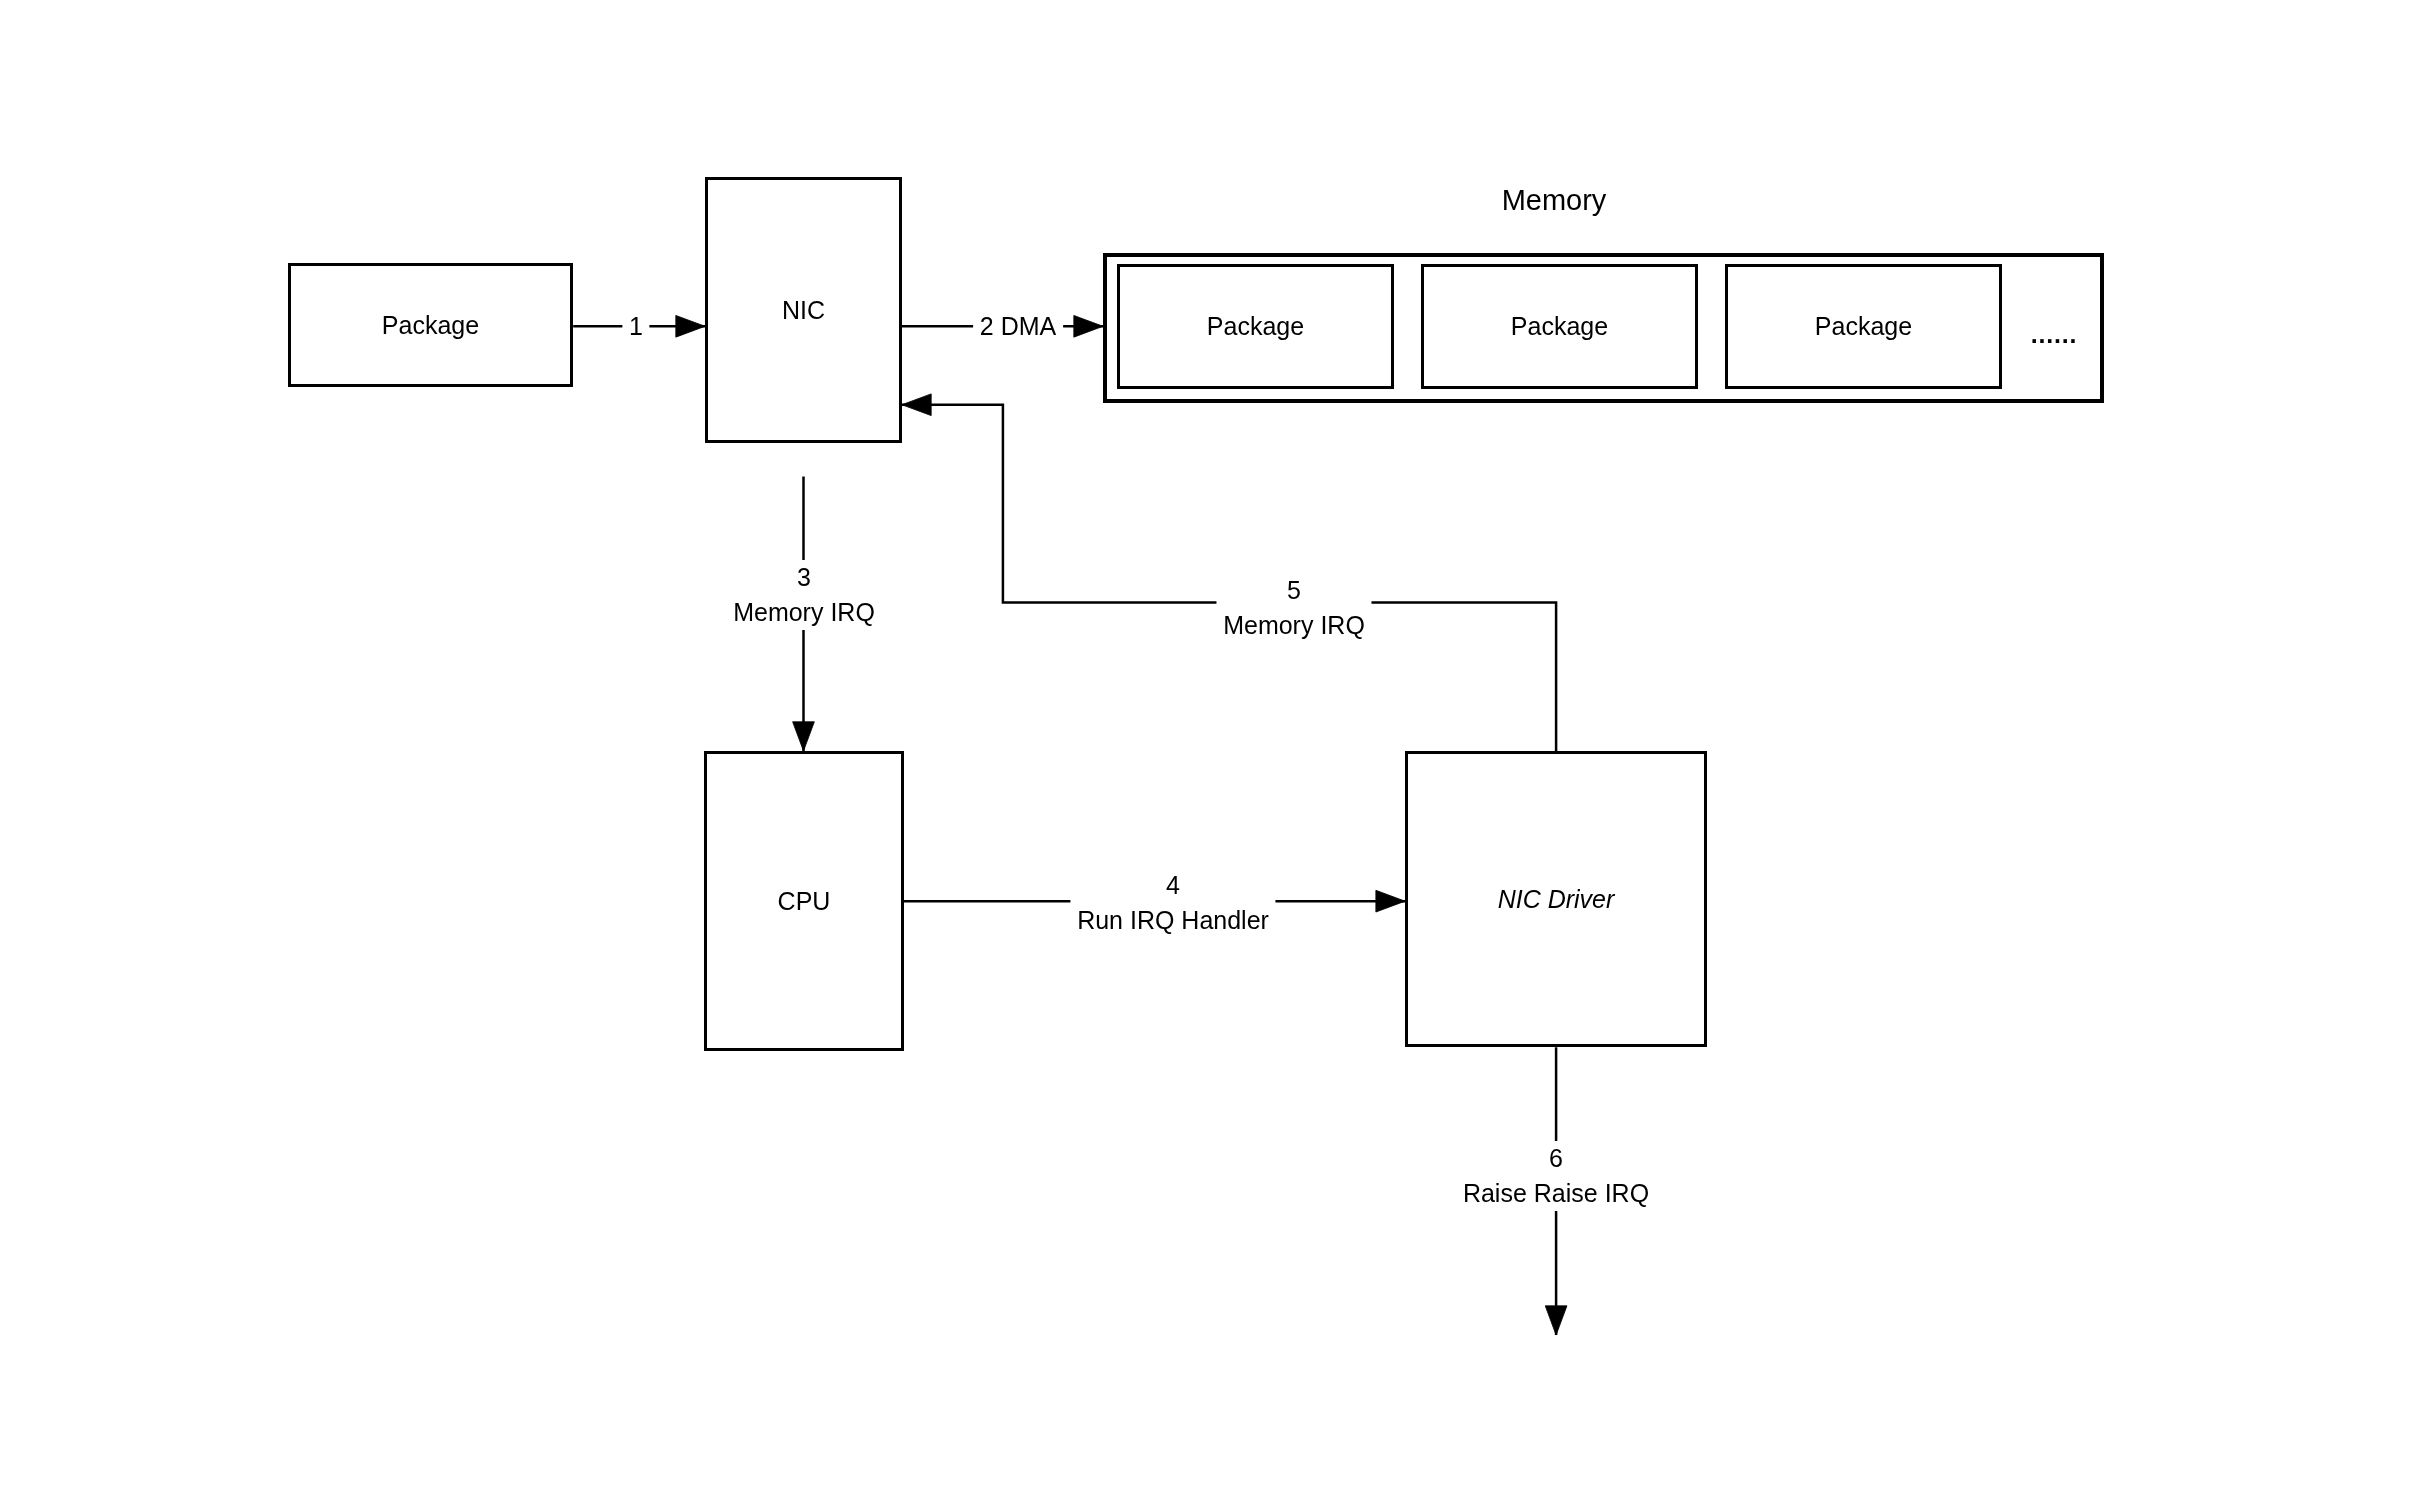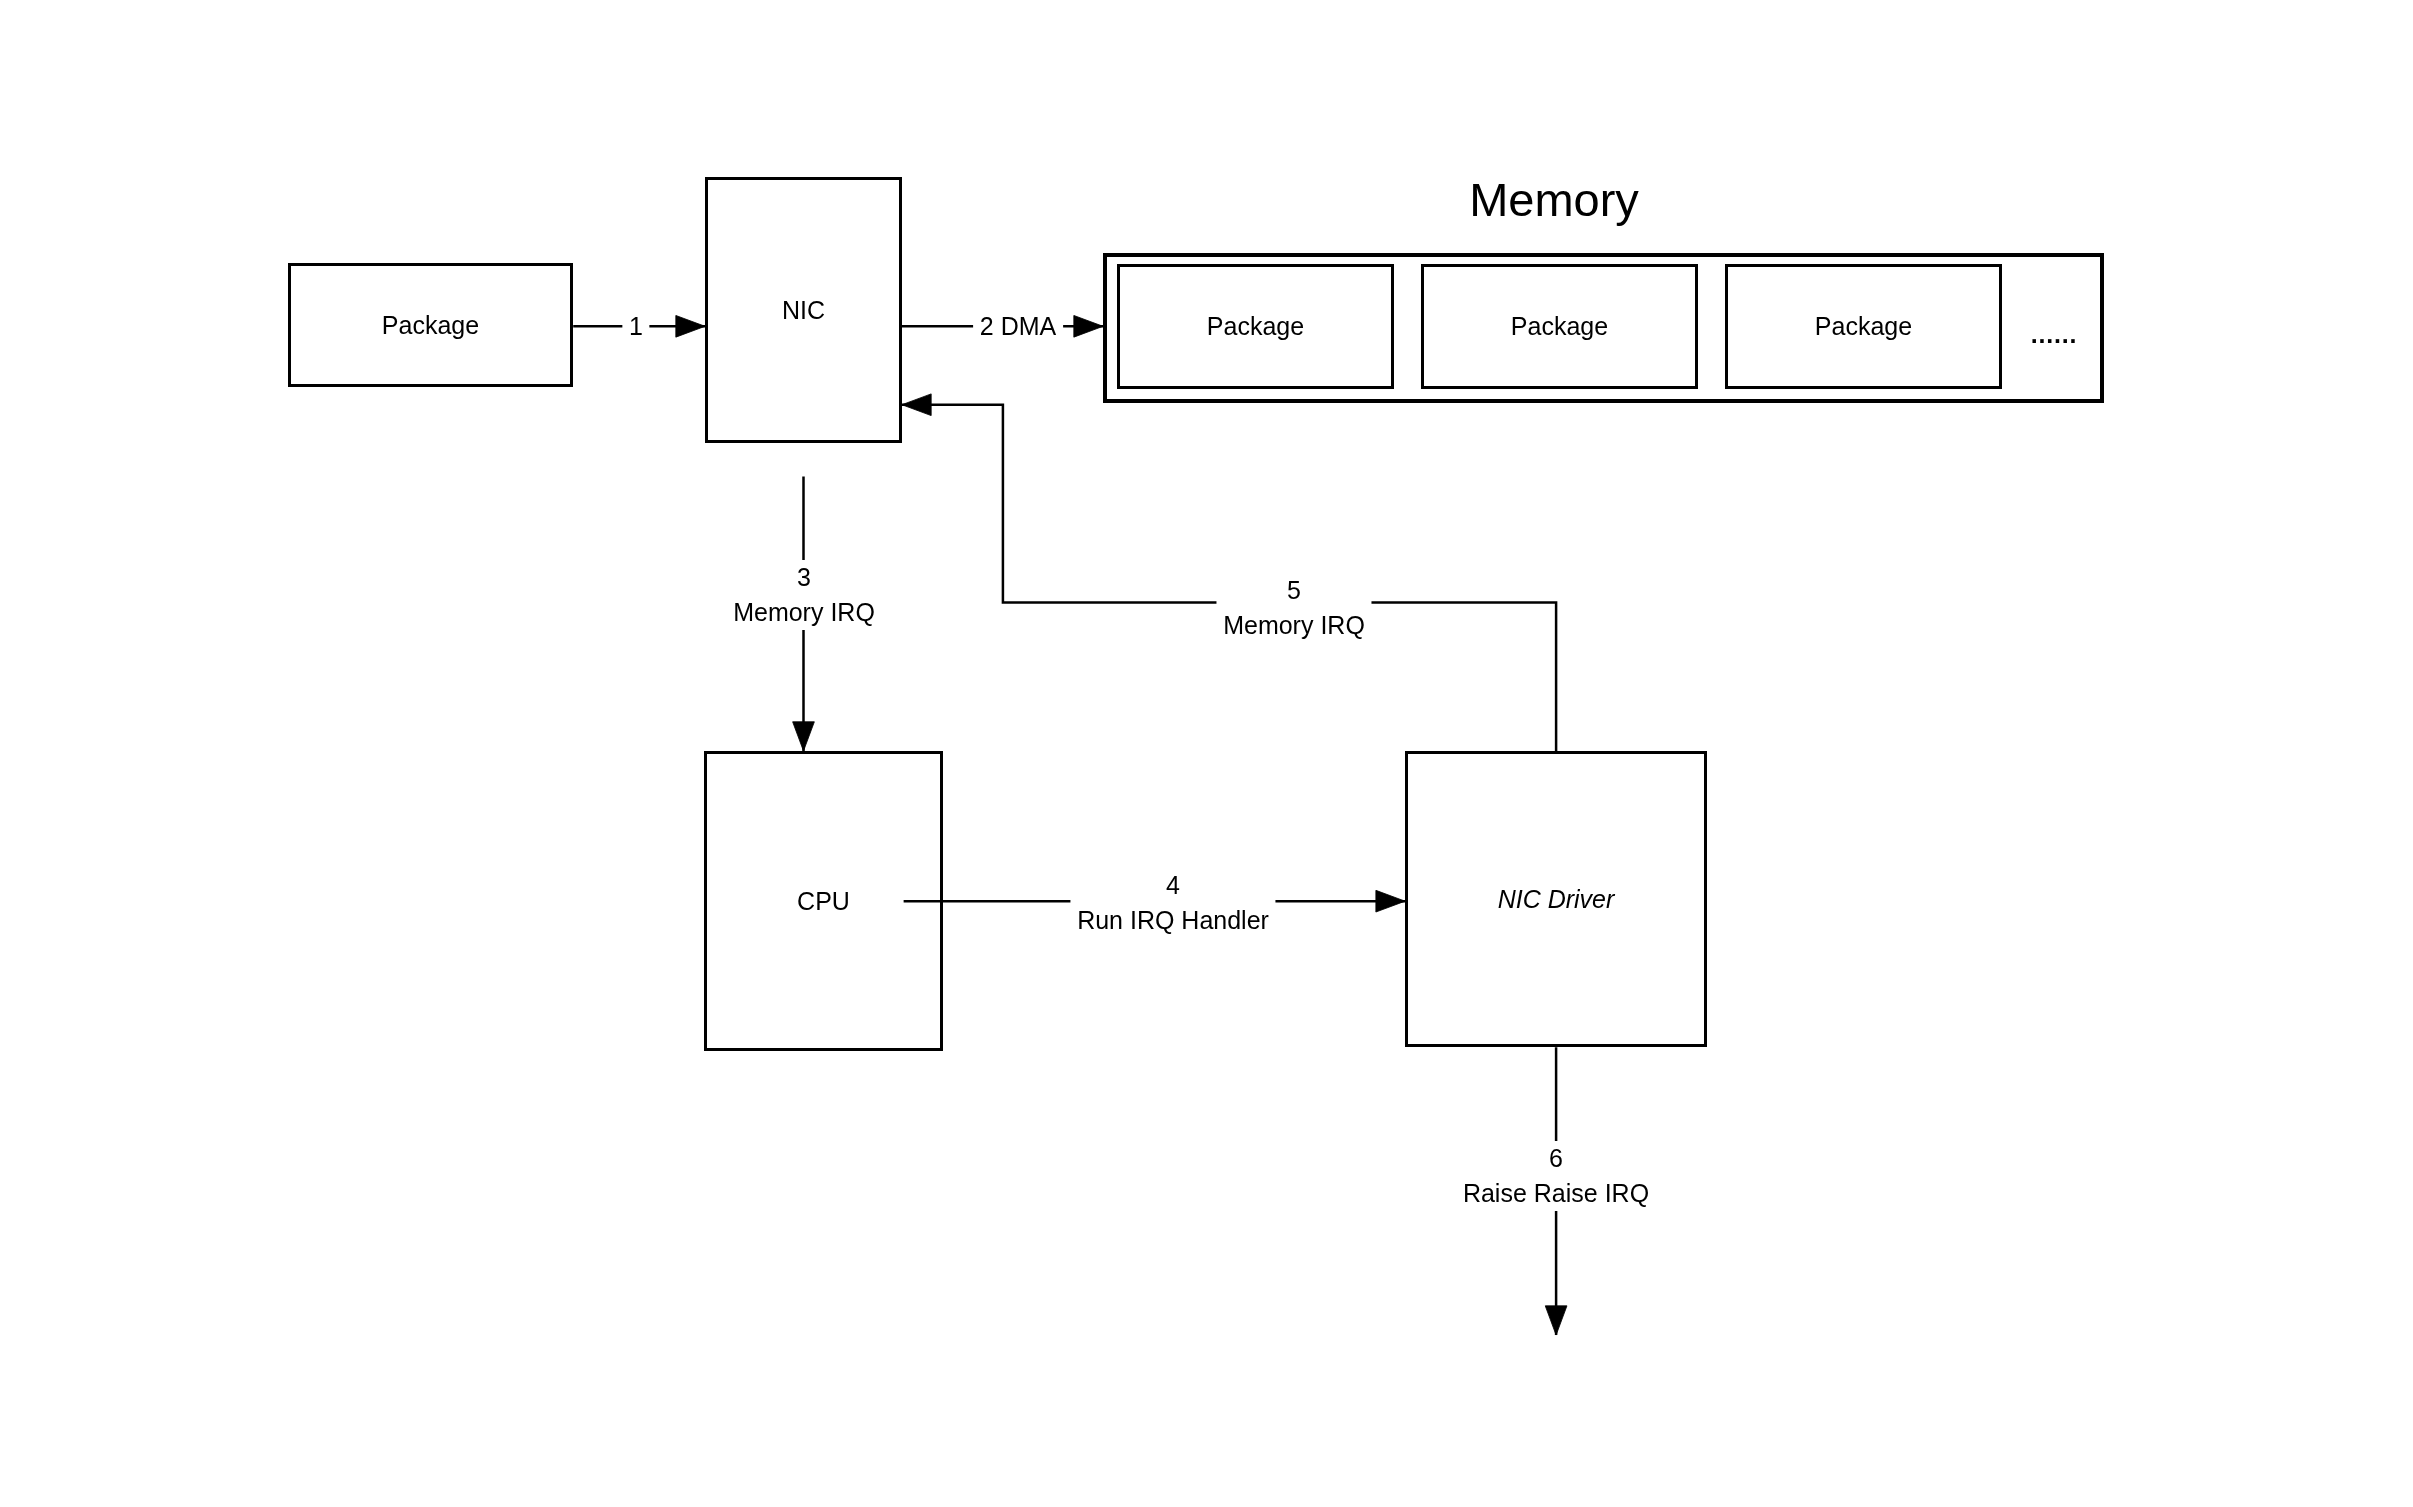--- a/index.html
+++ b/index.html
@@ -38,21 +38,21 @@
     background: #ffffff;
     font-size: 25px; line-height: 35px;
     text-align: center;
     white-space: nowrap;
     padding: 0 6.7px;
     z-index: 3;
   }
   .group-title {
     position: absolute;
     transform: translate(-50%, -50%);
-    font-size: 47px; line-height: 1.2;
+    font-size: 29px; line-height: 1.2;
     white-space: nowrap;
     z-index: 1;
   }
   .memory-outer {
     position: absolute;
     left: 1103px; top: 253px; width: 1001px; height: 150px;
     background: #ffffff;
     border: 4.2px solid #000000;
     z-index: 1;
   }
@@ -77,21 +77,21 @@
 <div id="diagram">
 
   <div class="node" style="left:288px; top:263px; width:285px; height:124px;">
     <span>Package</span>
   </div>
 
   <div class="node" style="left:705px; top:177px; width:197px; height:266px;">
     <span>NIC</span>
   </div>
 
-  <div class="node" style="left:704px; top:751px; width:239px; height:300px;">
+  <div class="node" style="left:704px; top:751px; width:200px; height:300px;">
     <span>CPU</span>
   </div>
 
   <div class="node" style="left:1405px; top:751px; width:302px; height:296px;font-style:italic;">
     <span>NIC Driver</span>
   </div>
 
   <div class="group-title" style="left:1554px; top:200px;">Memory</div>
 
   <div class="memory-outer">

